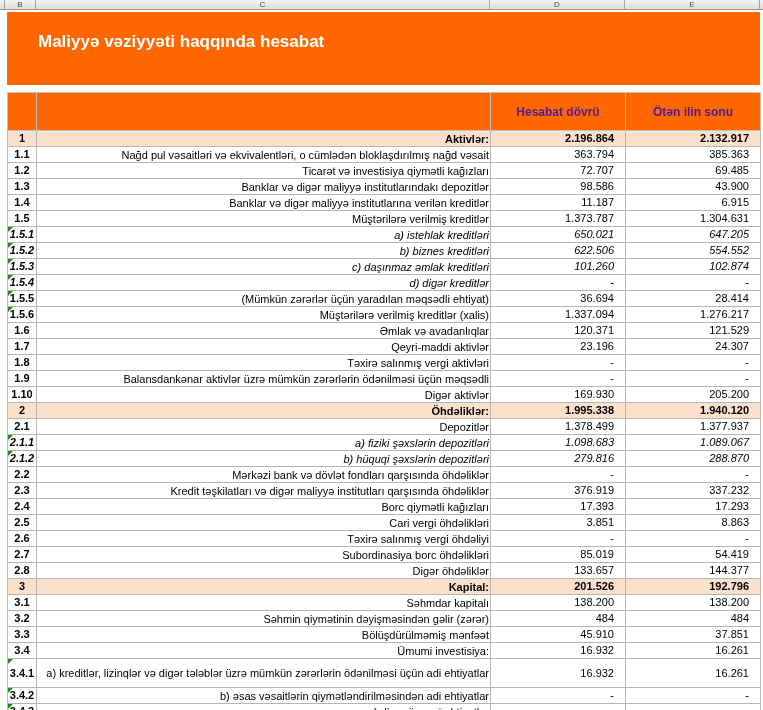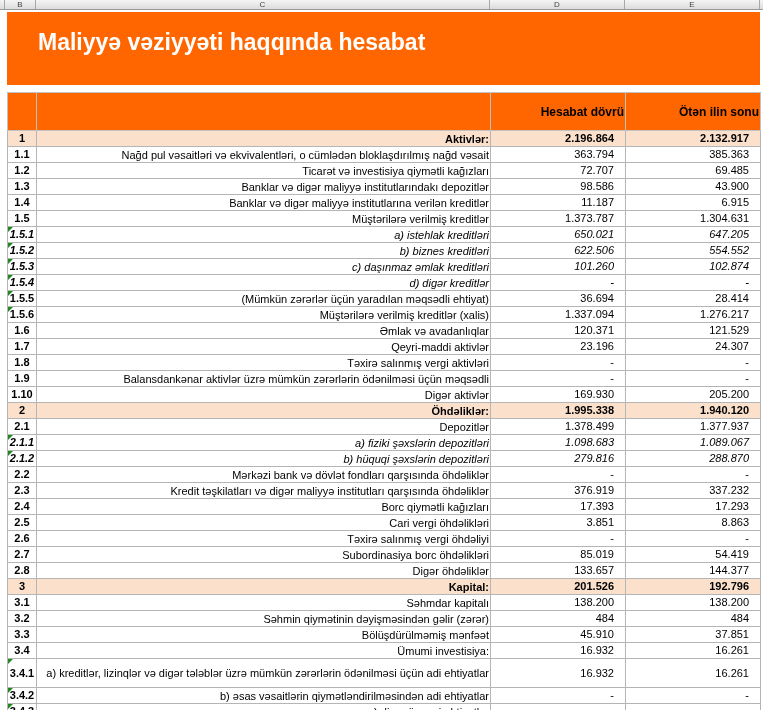--- a/index.html
+++ b/index.html
@@ -21,28 +21,28 @@
   .col-cell{height:100%;border-right:1px solid #a8a8a8;background:linear-gradient(#f4f4f4,#dcdcdc);
     font-size:8px;line-height:10px;text-align:center;color:#444;overflow:hidden;}
   .col-a{width:5px;}
   .col-b{width:31px;}
   .col-c{width:454px;}
   .col-d{width:135px;}
   .col-e{width:135px;}
   .col-end{flex:1;border-right:none;}
   
   .banner{position:absolute;left:7px;top:12px;width:753px;height:73px;background:var(--accent);}
-  .banner h1{margin:0;padding:20px 0 0 31px;font-size:23px;line-height:20px;font-weight:bold;color:#fff;}
+  .banner h1{margin:0;padding:20px 0 0 31px;font-size:17px;line-height:20px;font-weight:bold;color:#fff;}
   
   .sheet{position:absolute;left:7px;top:92px;width:753px;}
   table{border-collapse:collapse;table-layout:fixed;width:753px;border:1px solid var(--outer);}
   col.w-no{width:29px;} col.w-label{width:454px;} col.w-v1{width:135px;} col.w-v2{width:135px;}
   th,td{border:1px solid var(--grid);overflow:hidden;white-space:nowrap;}
-  thead th{height:38px;background:var(--accent);color:#000000;font-size:12px;font-weight:bold;
-    text-align:right;vertical-align:middle;border-color:#c2c2c2;}
+  thead th{height:38px;background:var(--accent);color:#4c1d95;font-size:12px;font-weight:bold;
+    text-align:center;vertical-align:middle;border-color:#c2c2c2;}
   tbody td{height:14px;font-size:11px;line-height:13px;vertical-align:middle;background:#fff;}
   td.c-no{text-align:center;font-weight:bold;}
   td.c-label{text-align:right;padding-left:4px;white-space:normal;line-height:12px;}
   td.c-v1,td.c-v2{text-align:right;padding-right:11px;}
   tr.total td{background:var(--section-bg);font-weight:bold;}
   tr.italic td{font-style:italic;}
   tr.tall td{height:29px;}
   tr.flag td.c-no{position:relative;}
   tr.flag td.c-no::before{content:"";position:absolute;left:0;top:0;width:0;height:0;
     border-top:5px solid var(--flag);border-right:5px solid transparent;}

